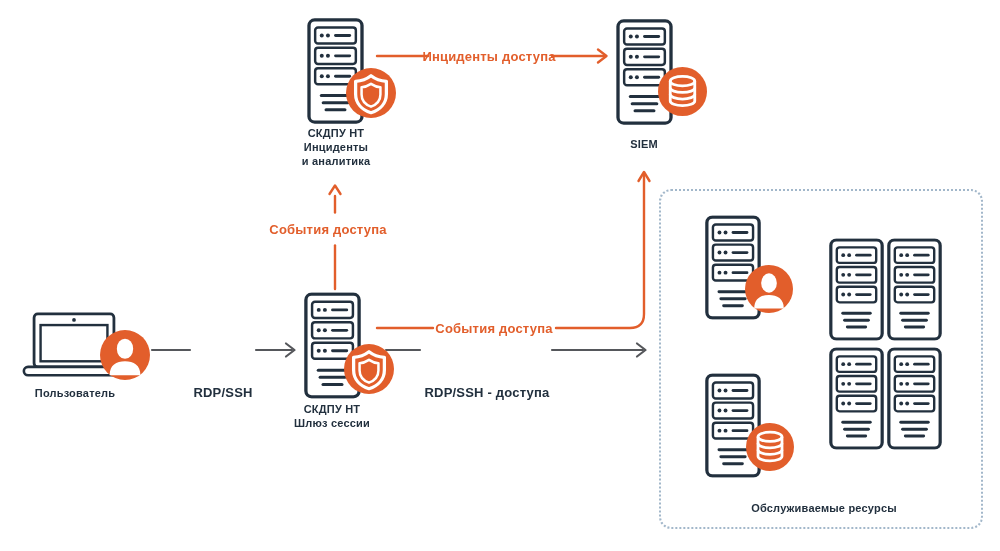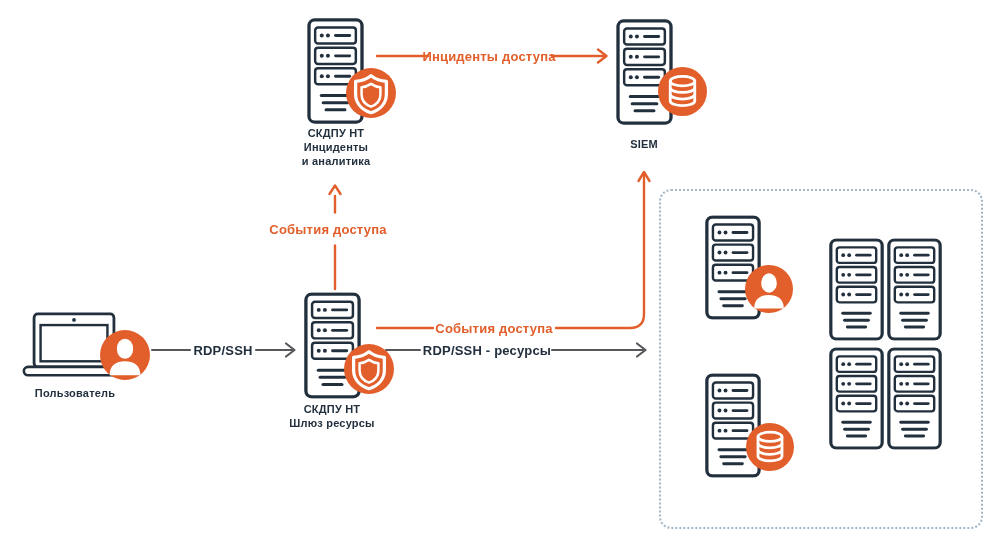--- a/index.html
+++ b/index.html
@@ -10,21 +10,21 @@
   .edges{position:absolute;left:0;top:0;}
   .stroke-orange path{stroke:var(--orange,#E25E2B);stroke-width:2.4;fill:none;stroke-linecap:round;stroke-linejoin:round;}
   .stroke-gray path{stroke:var(--gray-line,#55575B);stroke-width:2.2;fill:none;stroke-linecap:round;stroke-linejoin:round;}
   .icon{position:absolute;color:var(--navy,#22303E);}
   .badge{position:absolute;}
   .badge-bg{fill:var(--orange,#E25E2B);}
   .badge-glyph{color:#fff;}
   .resources-box{position:absolute;border:2px dotted var(--dash-border,#A2B7CA);border-radius:12px;box-sizing:border-box;}
   .edge-label{position:absolute;transform:translate(-50%,-50%);font-size:13px;font-weight:700;white-space:nowrap;letter-spacing:.2px;}
   .edge-label.orange{color:var(--orange,#E25E2B);text-align:center;}
-  .edge-label.navy{color:var(--navy,#22303E);}
+  .edge-label.navy{color:var(--navy,#22303E);margin-top:42px;}
   .node-label{position:absolute;transform:translateX(-50%);font-size:11px;font-weight:700;line-height:14px;
     color:var(--navy,#22303E);text-align:center;white-space:nowrap;letter-spacing:.2px;}
 </style>
 </head>
 <body>
 
 <div class="canvas">
 
   <svg width="0" height="0" style="position:absolute" aria-hidden="true">
     <defs>
@@ -122,21 +122,21 @@
 
   <svg class="icon" style="left:304px;top:292px" width="57" height="107" viewBox="0 0 60 112">
       <use href="#sym-server"></use>
     </svg>
   <svg class="badge" style="left:344px;top:344px" width="50" height="50" viewBox="0 0 52 52">
     <circle class="badge-bg" cx="26" cy="26" r="26"></circle>
       <use class="badge-glyph" href="#sym-shield"></use>
   </svg>
   <div class="node-label" style="left:332px;top:402px">
     <div>СКДПУ НТ</div>
-    <div>Шлюз ресурсы</div>
+    <div>Шлюз сессии</div>
   </div>
 
   <svg class="icon" style="left:307px;top:18px" width="57" height="106" viewBox="0 0 60 112">
       <use href="#sym-server"></use>
     </svg>
   <svg class="badge" style="left:346px;top:68px" width="50" height="50" viewBox="0 0 52 52">
     <circle class="badge-bg" cx="26" cy="26" r="26"></circle>
       <use class="badge-glyph" href="#sym-shield"></use>
   </svg>
   <div class="node-label" style="left:336px;top:126px">
@@ -176,20 +176,21 @@
     </svg>
 
   <svg class="icon" style="left:705px;top:373px" width="56" height="105" viewBox="0 0 60 112">
       <use href="#sym-server"></use>
     </svg>
   <svg class="badge" style="left:746px;top:423px" width="48" height="48" viewBox="0 0 52 52">
     <circle class="badge-bg" cx="26" cy="26" r="26"></circle>
       <use class="badge-glyph" href="#sym-db"></use>
   </svg>
 
+  <div class="node-label" style="left:824px;top:501px">Обслуживаемые ресурсы</div>
 
   <div class="edge-label navy" style="left:223px;top:350px">RDP/SSH</div>
   <div class="edge-label orange" style="left:328px;top:229px">События доступа</div>
   <div class="edge-label orange" style="left:489px;top:56px">Инциденты доступа</div>
   <div class="edge-label orange" style="left:494px;top:328px">События доступа</div>
-  <div class="edge-label navy" style="left:487px;top:350px">RDP/SSH - ресурсы</div>
+  <div class="edge-label navy" style="left:487px;top:350px">RDP/SSH - доступа</div>
 
 </div>
 
 </body></html>

